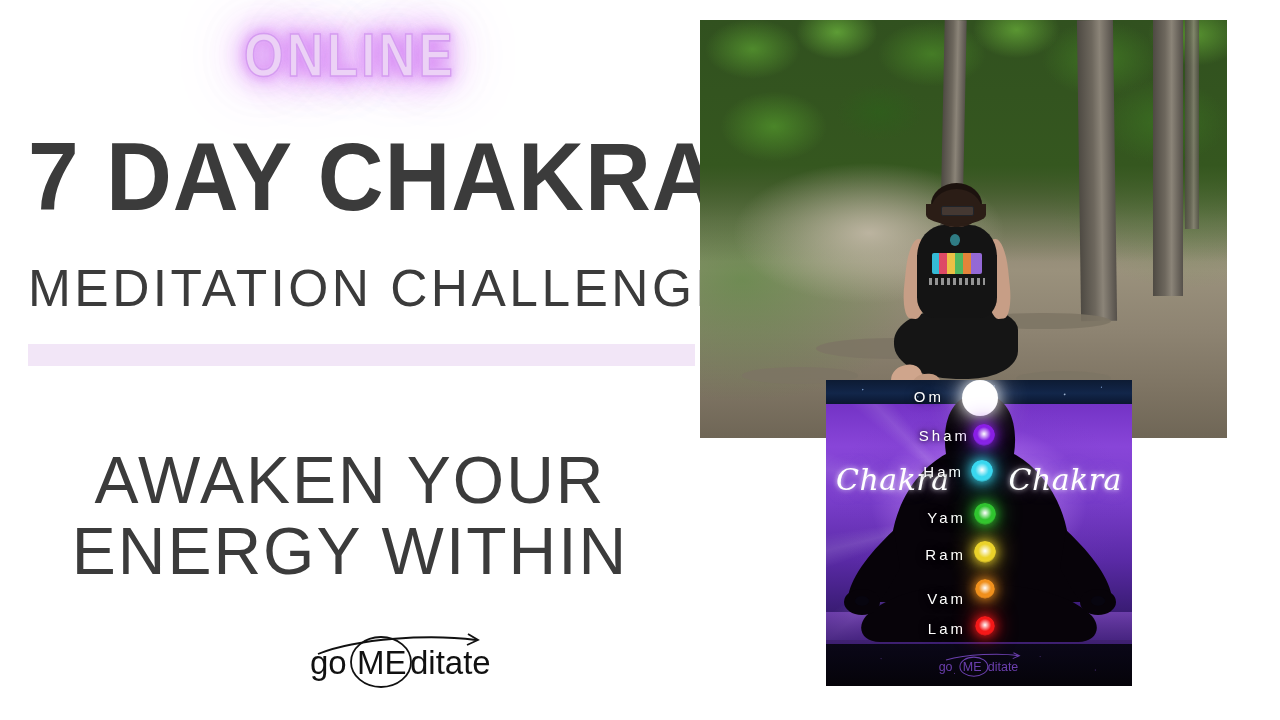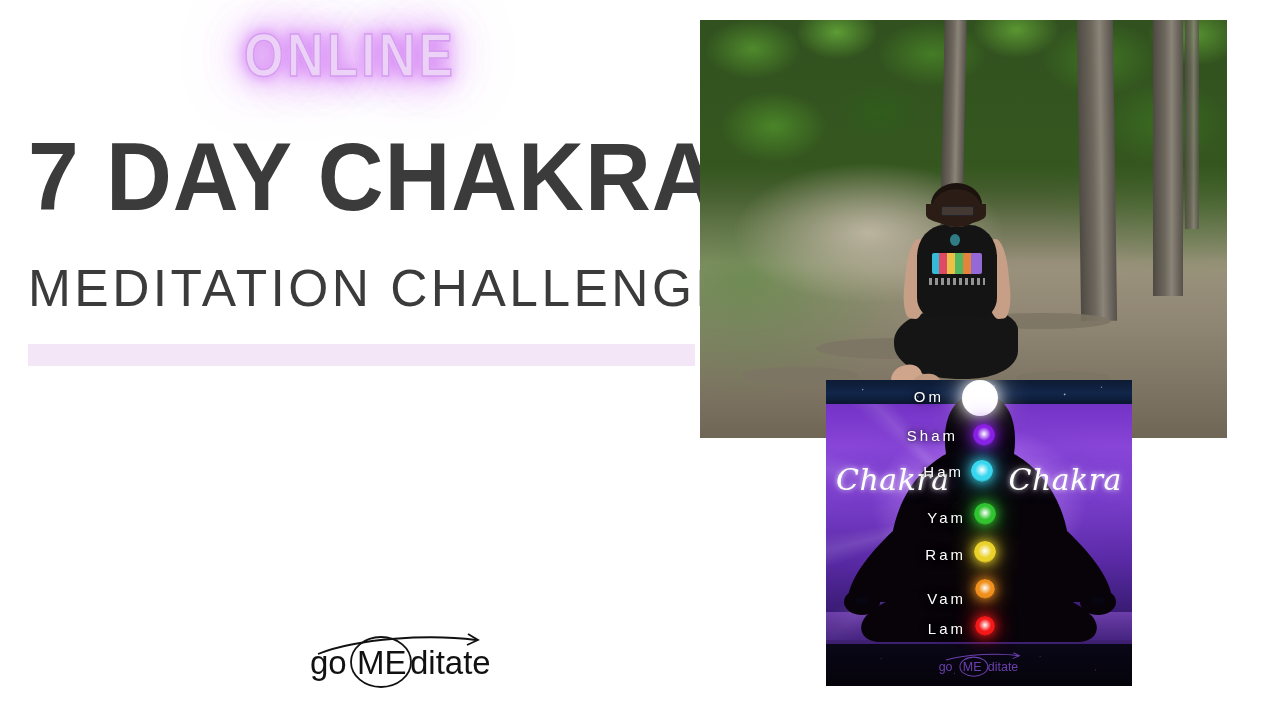--- a/index.html
+++ b/index.html
@@ -300,20 +300,24 @@
 <div id="stage">
 
   <div class="online-word">ONLINE</div>
 
   <div class="title-main">7 DAY CHAKRA</div>
 
   <div class="title-sub">MEDITATION CHALLENGE</div>
 
   <div class="divider-bar"></div>
 
+  <div class="tagline">
+    <span class="l1">AWAKEN YOUR</span>
+    <span class="l2">ENERGY WITHIN</span>
+  </div>
 
   <div class="logo-wrap">
     <svg class="logo-svg" width="220" height="70" viewBox="0 0 220 70">
 
       <path d="M18 34 C 58 18, 130 14, 176 20" stroke="#111" stroke-width="1.8" fill="none"></path>
       <path d="M168 14 L178 20 L167 25" stroke="#111" stroke-width="1.8" fill="none" stroke-linejoin="miter"></path>
 
       <ellipse cx="81" cy="42" rx="30" ry="25" stroke="#111" stroke-width="1.8" fill="none"></ellipse>
       <text x="10" y="54" font-family="Liberation Sans, sans-serif" font-size="33" fill="#111">go</text>
       <text x="57" y="54" font-family="Liberation Sans, sans-serif" font-size="33" fill="#111">ME</text>
@@ -385,21 +389,21 @@
     </svg>
 
     <div class="ck-script">
       <span>Chakra</span>
       <span>Chakra</span>
     </div>
 
     <div id="mantra-layer">
         <div class="mantra" style="top: 8px; right: 188px;">Om</div>
         <div class="dot" style="left: 136px; top: 0px; width: 36px; height: 36px; background: rgb(255, 255, 255); box-shadow: rgba(255, 255, 255, 0.95) 0px 0px 16px, rgba(255, 255, 255, 0.6) 0px 0px 34px;"></div>
-        <div class="mantra" style="top: 47px; right: 174px;">Sham</div>
+        <div class="mantra" style="top: 47px; right: 162px;">Sham</div>
         <div class="dot" style="left: 147px; top: 44px; width: 22px; height: 22px; background: radial-gradient(circle at 50% 45%, rgb(255, 255, 255) 0%, rgb(138, 30, 230) 42%, rgb(138, 30, 230) 62%, rgba(0, 0, 0, 0) 100%); box-shadow: rgb(138, 30, 230) 0px 0px 12.1px, rgb(138, 30, 230) 0px 0px 24.2px;"></div>
         <div class="mantra" style="top: 83px; right: 168px;">Ham</div>
         <div class="dot" style="left: 145px; top: 80px; width: 22px; height: 22px; background: radial-gradient(circle at 50% 45%, rgb(255, 255, 255) 0%, rgb(57, 215, 239) 42%, rgb(57, 215, 239) 62%, rgba(0, 0, 0, 0) 100%); box-shadow: rgb(57, 215, 239) 0px 0px 12.1px, rgb(57, 215, 239) 0px 0px 24.2px;"></div>
         <div class="mantra" style="top: 129px; right: 166px;">Yam</div>
         <div class="dot" style="left: 148px; top: 123px; width: 22px; height: 22px; background: radial-gradient(circle at 50% 45%, rgb(255, 255, 255) 0%, rgb(47, 196, 47) 42%, rgb(47, 196, 47) 62%, rgba(0, 0, 0, 0) 100%); box-shadow: rgb(47, 196, 47) 0px 0px 12.1px, rgb(47, 196, 47) 0px 0px 24.2px;"></div>
         <div class="mantra" style="top: 166px; right: 166px;">Ram</div>
         <div class="dot" style="left: 148px; top: 161px; width: 22px; height: 22px; background: radial-gradient(circle at 50% 45%, rgb(255, 255, 255) 0%, rgb(234, 210, 42) 42%, rgb(234, 210, 42) 62%, rgba(0, 0, 0, 0) 100%); box-shadow: rgb(234, 210, 42) 0px 0px 12.1px, rgb(234, 210, 42) 0px 0px 24.2px;"></div>
         <div class="mantra" style="top: 210px; right: 166px;">Vam</div>
         <div class="dot" style="left: 149px; top: 199px; width: 20px; height: 20px; background: radial-gradient(circle at 50% 45%, rgb(255, 255, 255) 0%, rgb(240, 144, 28) 42%, rgb(240, 144, 28) 62%, rgba(0, 0, 0, 0) 100%); box-shadow: rgb(240, 144, 28) 0px 0px 11px, rgb(240, 144, 28) 0px 0px 22px;"></div>
         <div class="mantra" style="top: 240px; right: 166px; margin-left: 8px;">Lam</div>

